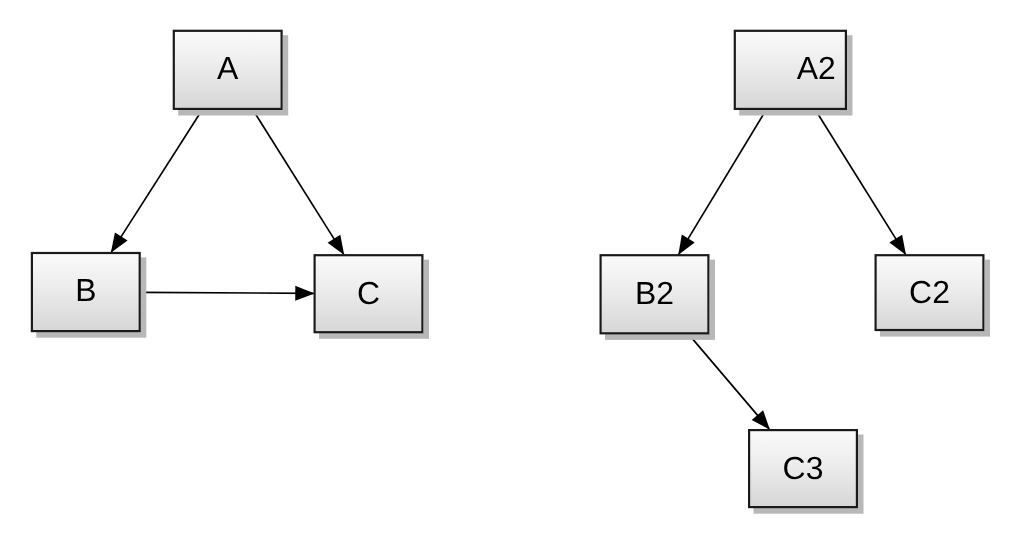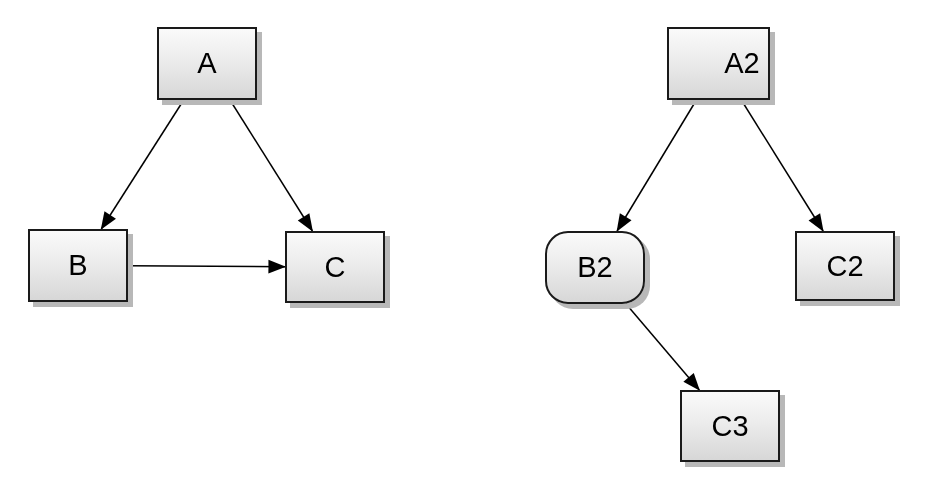--- a/index.html
+++ b/index.html
@@ -65,21 +65,21 @@
       </div>
       <div class="node" style="left: 28px; top: 229px; width: 100px; height: 73px;">
         <span class="node-label">B</span>
       </div>
       <div class="node" style="left: 285px; top: 231px; width: 100px; height: 72px;">
         <span class="node-label">C</span>
       </div>
       <div class="node" style="left: 667px; top: 27px; width: 103px; height: 73px; padding-left: 47px;">
         <span class="node-label">A2</span>
       </div>
-      <div class="node" style="left: 545px; top: 231px; width: 100px; height: 73px; border-radius: 23px;">
+      <div class="node" style="left: 545px; top: 231px; width: 100px; height: 73px;">
         <span class="node-label">B2</span>
       </div>
       <div class="node" style="left: 795px; top: 231px; width: 100px; height: 70px; justify-content: center;">
         <span class="node-label">C2</span>
       </div>
       <div class="node" style="left: 680px; top: 390px; width: 100px; height: 72px; text-align: center;">
         <span class="node-label">C3</span>
       </div>
     </div>
 </div>

